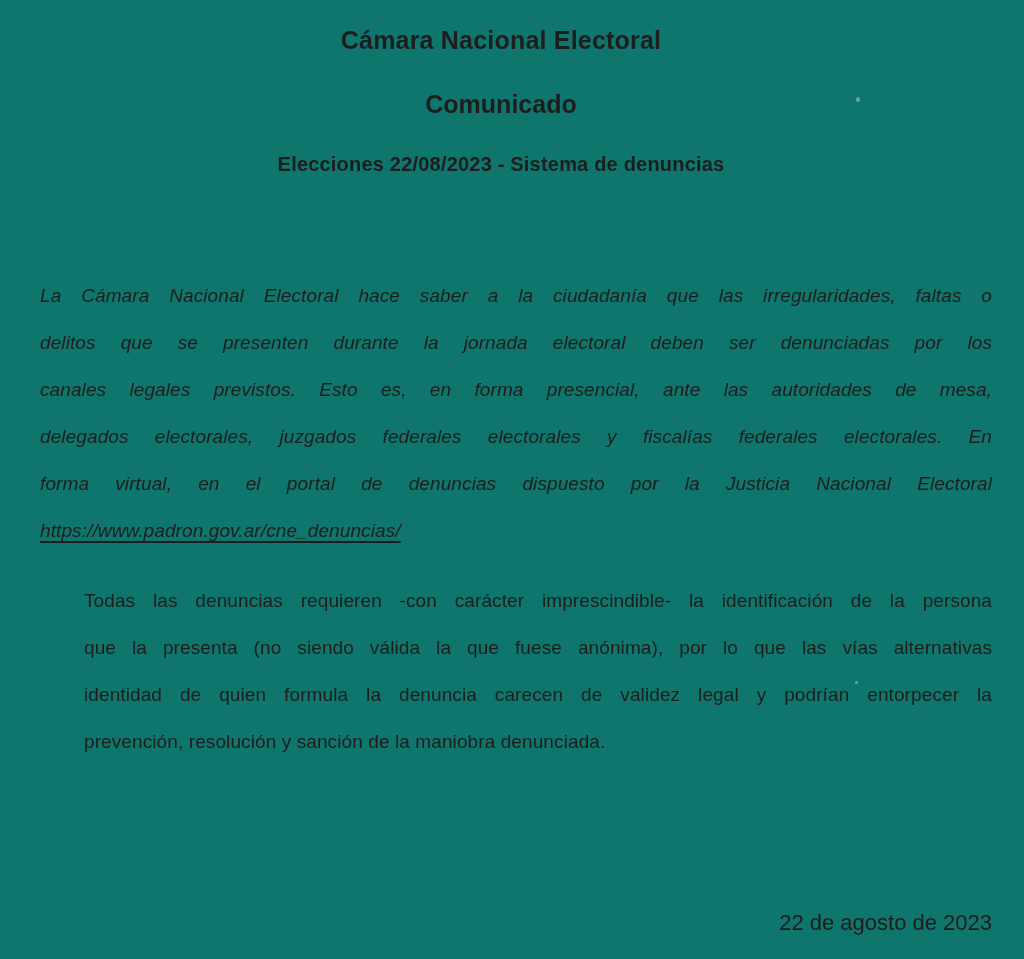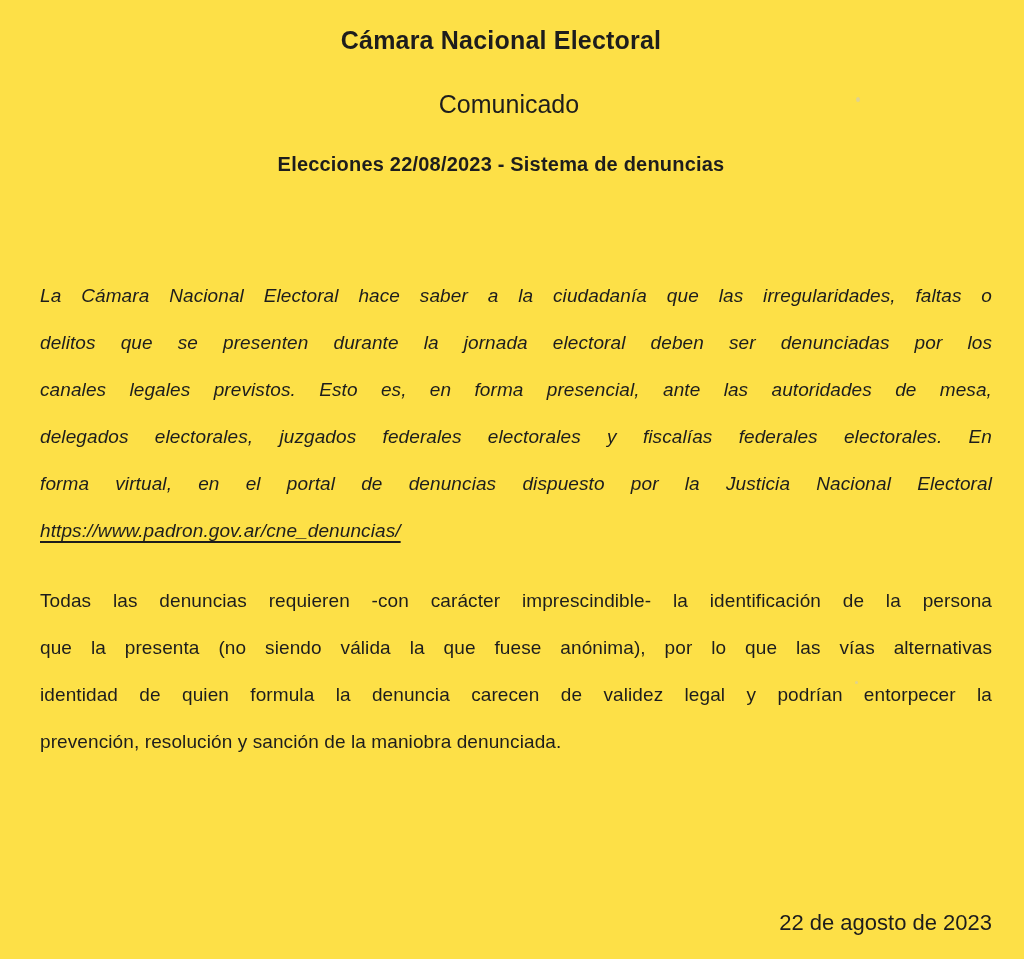--- a/index.html
+++ b/index.html
@@ -4,21 +4,21 @@
 <style>
   html, body {
     margin: 0;
     padding: 0;
     background: #ffffff;
   }
   .page {
     position: relative;
     width: 1024px;
     height: 959px;
-    background: #fde047;
+    background: #0f766e;
     color: var(--ink, #1d1d1d);
     font-family: "Liberation Sans", sans-serif;
     overflow: hidden;
   }
   .doc-title {
     position: absolute;
     top: 26px;
     left: 0;
     width: 1002px;
     margin: 0;
@@ -28,22 +28,21 @@
     letter-spacing: 0.2px;
   }
   .doc-subtitle {
     position: absolute;
     top: 90px;
     left: 0;
     width: 1002px;
     margin: 0;
     text-align: center;
     font-size: 25px;
-    font-weight: normal;
-    padding-left: 8px;
+    font-weight: bold;
   }
   .doc-heading {
     position: absolute;
     top: 153px;
     left: 0;
     width: 1002px;
     margin: 0;
     text-align: center;
     font-size: 20px;
     font-weight: bold;
@@ -51,21 +50,21 @@
   }
   .body-block {
     position: absolute;
     left: 40px;
     right: 32px;
     font-size: 19px;
     line-height: 47px;
     letter-spacing: 0.1px;
   }
   .p1 { top: 272px; font-style: italic; }
-  .p2 { top: 577px; }
+  .p2 { top: 577px; margin-left: 44px; }
   .line {
     text-align: justify;
     text-align-last: justify;
     white-space: normal;
   }
   .line.last {
     text-align: left;
     text-align-last: left;
   }
   .link-line {

